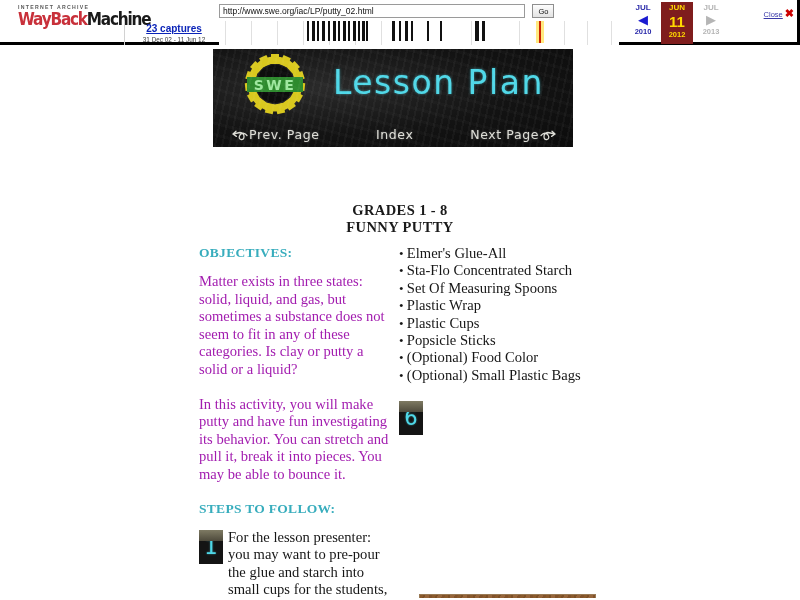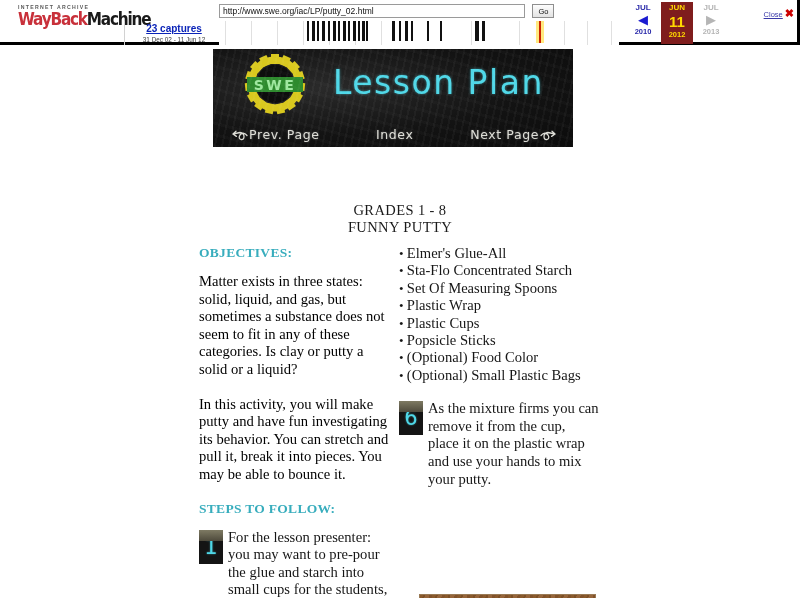--- a/index.html
+++ b/index.html
@@ -207,21 +207,21 @@
   #nav-index { left: 163px; }
   #nav-next  { right: 12px; }
   .spiral { display: inline-block; vertical-align: middle; }
 
   #doc-title {
     position: absolute;
     left: 0; top: 157px;
     width: 800px;
     text-align: center;
     font-family: "Liberation Serif", serif;
-    font-weight: normal;
+    font-weight: bold;
     font-size: 14.5px;
     color: #1a1a1a;
     line-height: 16.5px;
     letter-spacing: 0.4px;
   }
 
   #col-left {
     position: absolute;
     left: 199px; top: 200px;
     width: 192px;
@@ -237,21 +237,21 @@
     font-weight: bold;
     font-size: 13.5px;
     color: #38adbd;
     letter-spacing: 0.3px;
     margin: 0 0 12px 0;
   }
   .body-p {
     font-family: "Liberation Serif", serif;
     font-size: 14.6px;
     line-height: 17.6px;
-    color: #000000;
+    color: #a21caf;
     margin: 0 0 17px 0;
   }
   .mat-list {
     margin: 0; padding: 0;
     list-style: none;
     font-family: "Liberation Serif", serif;
     font-size: 14.6px;
     line-height: 17.4px;
     color: #161616;
   }
@@ -450,21 +450,20 @@
       <li>Sta-Flo Concentrated Starch</li>
       <li>Set Of Measuring Spoons</li>
       <li>Plastic Wrap</li>
       <li>Plastic Cups</li>
       <li>Popsicle Sticks</li>
       <li>(Optional) Food Color</li>
       <li>(Optional) Small Plastic Bags</li>
     </ul>
     <div class="step" style="margin-top:16px;">
       <span class="step-num">6</span>
-      <span>As the mixture firms you can remove it from the cup, place it on the plastic wrap and use your hands to mix your putty.</span>
     </div>
   </div>
 
   <div id="putty-photo">
     
     
   </div>
 
 </div>
 

